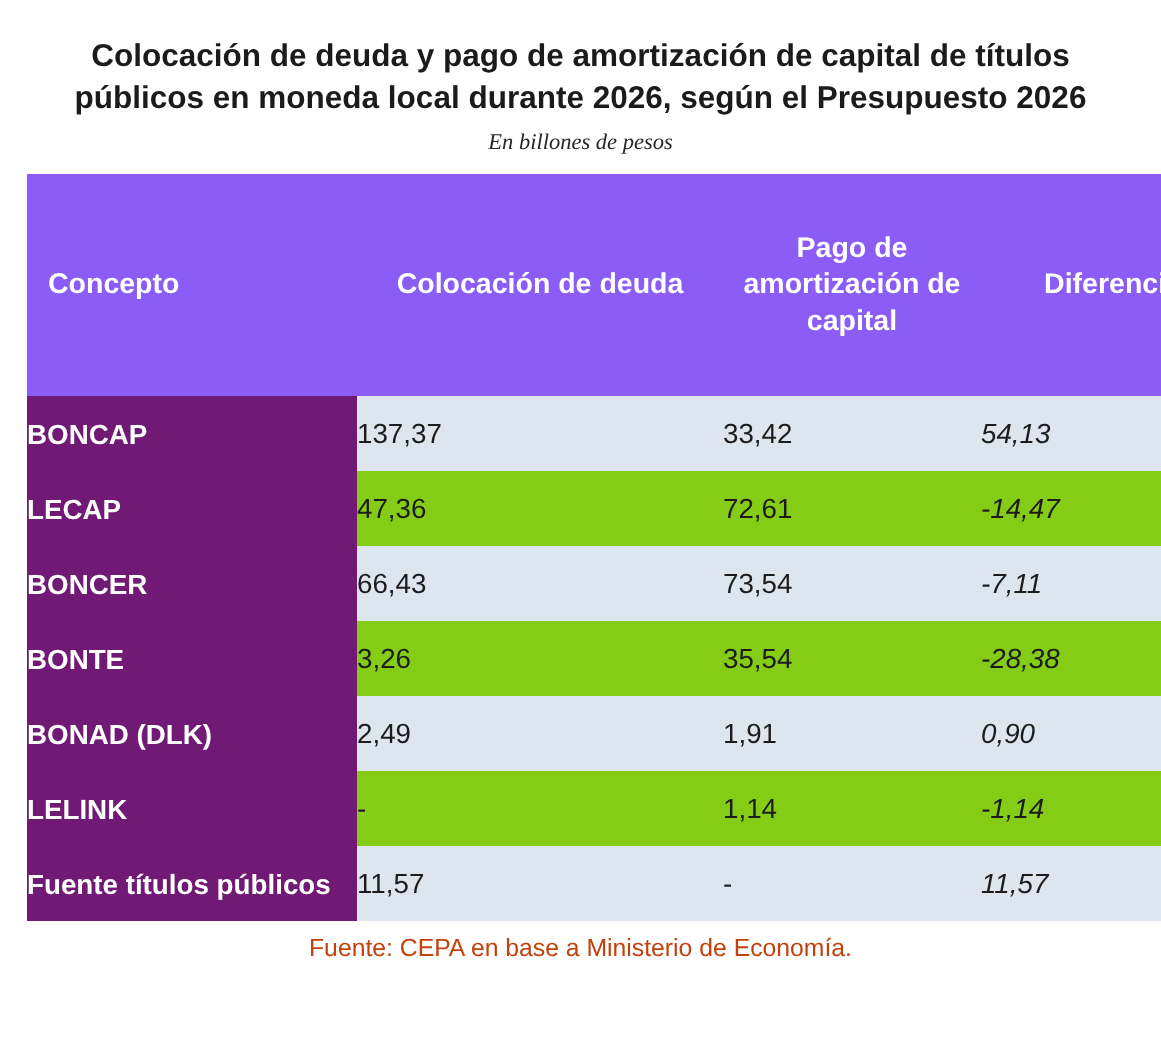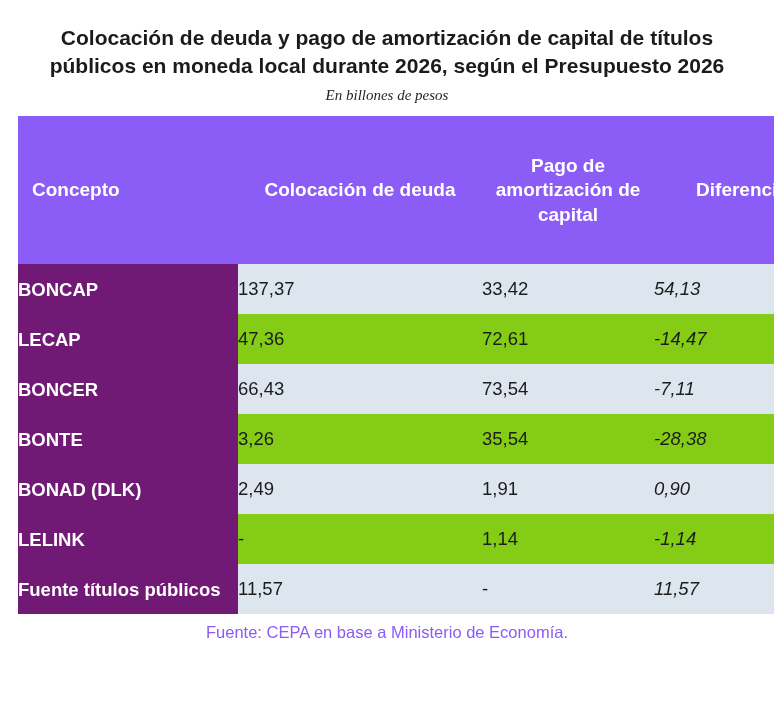--- a/index.html
+++ b/index.html
@@ -96,21 +96,21 @@
   }
   td.num.diff {
     font-style: italic;
     border-right: 0;
   }
   tbody tr.odd td.num { background: #dde5ef; }
   tbody tr.even td.num { background: #84cc16; }
   .source {
     text-align: center;
     font-size: 16.5px;
-    color: #8b5cf6;
+    color: #c2410c;
     margin-top: 9px;
   }
 </style>
 </head>
 <body>
 
 <div class="wrap">
 
   <div class="title">Colocación de deuda y pago de amortización de capital de títulos públicos en moneda local durante 2026, según el Presupuesto 2026</div>
   <div class="subtitle">En billones de pesos</div>

